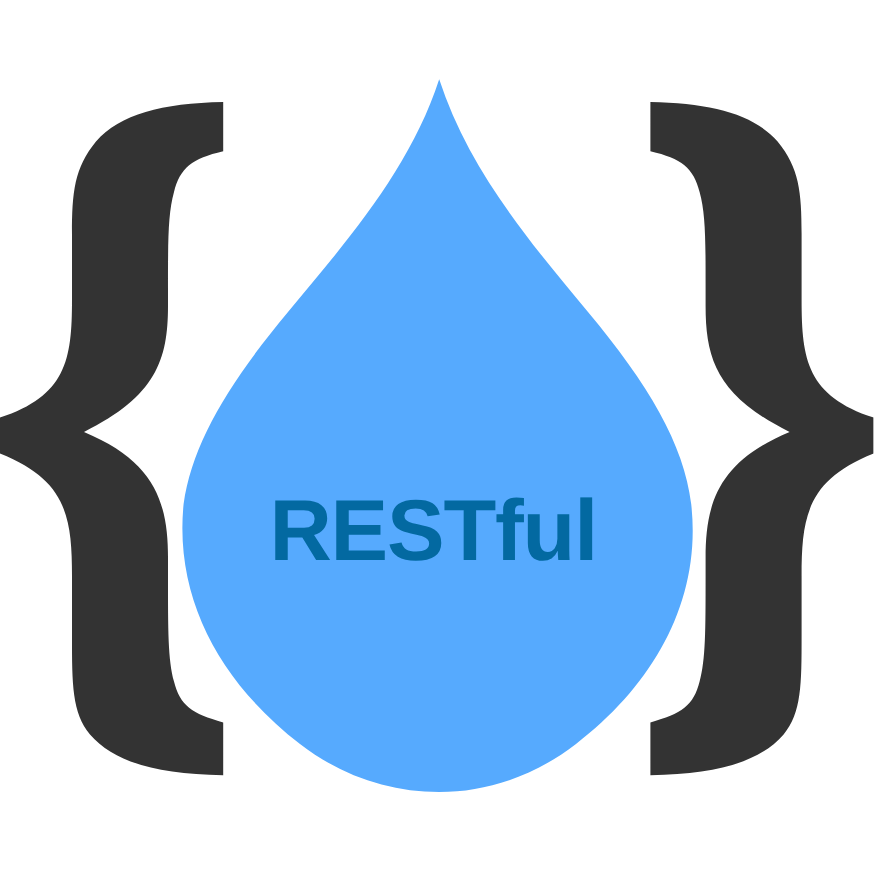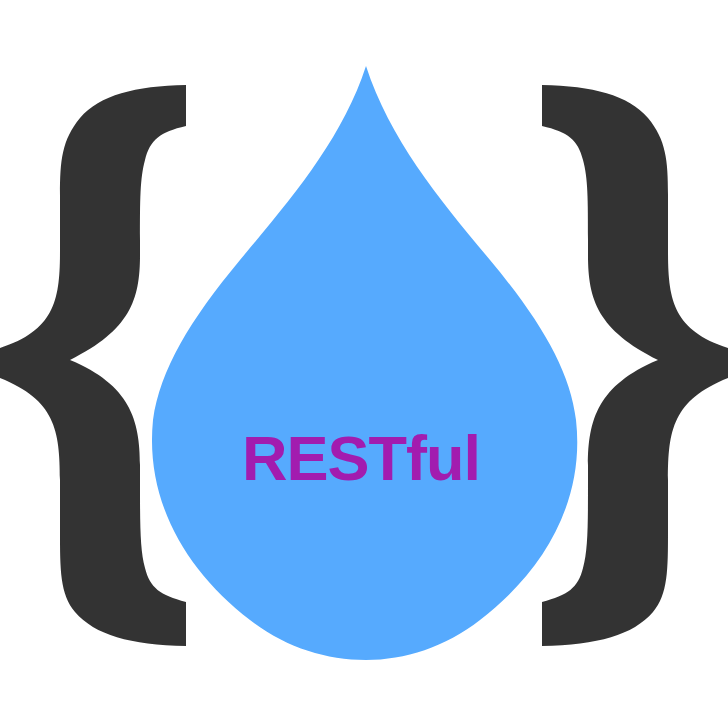--- a/index.html
+++ b/index.html
@@ -1,21 +1,21 @@
 <!DOCTYPE html>
 <html><head>
 <meta charset="utf-8">
 <style>
   html, body { margin: 0; padding: 0; background: #ffffff; }
   body { width: 728px; height: 727px; overflow: hidden; position: relative; font-family: "Liberation Sans", sans-serif; }
   .logo { position: absolute; left: 0; top: 0; width: 728px; height: 727px; }
   .logo-text {
-    position: absolute; left: 0; top: 393px; width: 728px; text-align: center;
+    position: absolute; left: 0; top: 378px; width: 728px; text-align: center;
     font-family: "Liberation Sans", sans-serif; font-weight: bold;
-    font-size: 63px; line-height: 130px; color: #a21caf; letter-spacing: -1px;
+    font-size: 72px; line-height: 130px; color: #0369a1; letter-spacing: -1px;
     padding-right: 6px; box-sizing: border-box;
   }
 </style>
 </head>
 <body>
 
 <div class="logo">
   <svg width="728" height="727" viewBox="0 0 728 727" xmlns="http://www.w3.org/2000/svg">
 
     <path fill="#333333" d="M186,85

